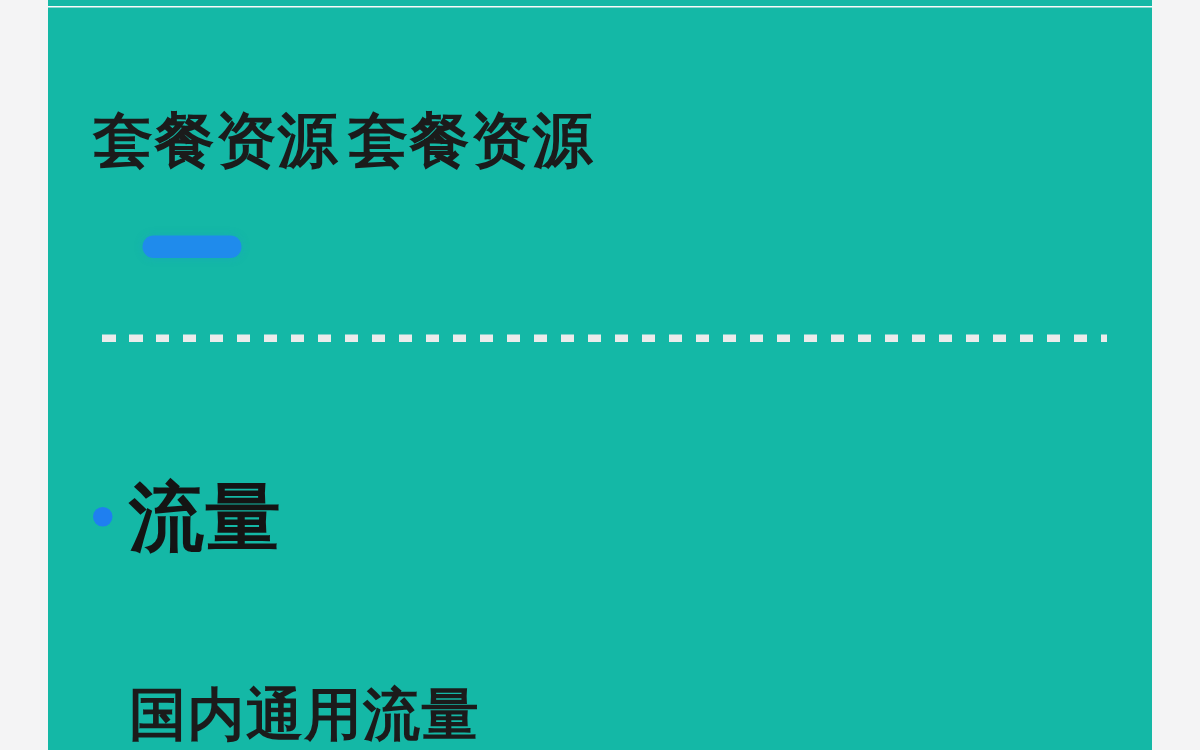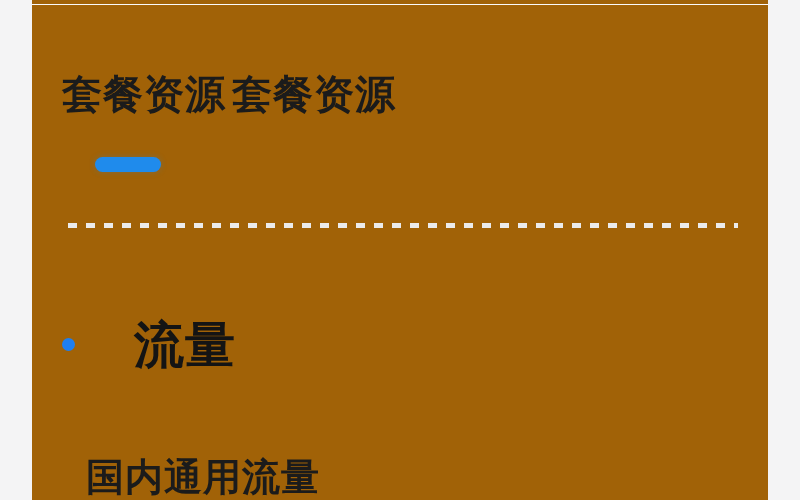--- a/index.html
+++ b/index.html
@@ -33,21 +33,21 @@
   .gutter-left  { left: 0;  width: 32px; }
   .gutter-right { left: 768px; width: 32px; }
 
   
   .card {
     position: absolute;
     left: 32px;
     top: 0;
     width: 736px;
     height: 500px;
-    background: #a16207;
+    background: #14b8a6;
     overflow: hidden;
   }
 
   
   .card-top-rule {
     position: absolute;
     left: 0;
     top: 4px;
     width: 736px;
     height: 1px;
@@ -124,21 +124,20 @@
     position: absolute;
     left: 54px;
     top: 0;
     height: 70px;
     line-height: 70px;
     font-size: 50px;
     font-weight: 700;
     color: #141414;
     letter-spacing: 1px;
     white-space: nowrap;
-    margin-left: 48px;
   }
 
   
   .resource-list {
     position: absolute;
     left: 0;
     top: 452px;
     width: 736px;
   }
   .resource-row {

